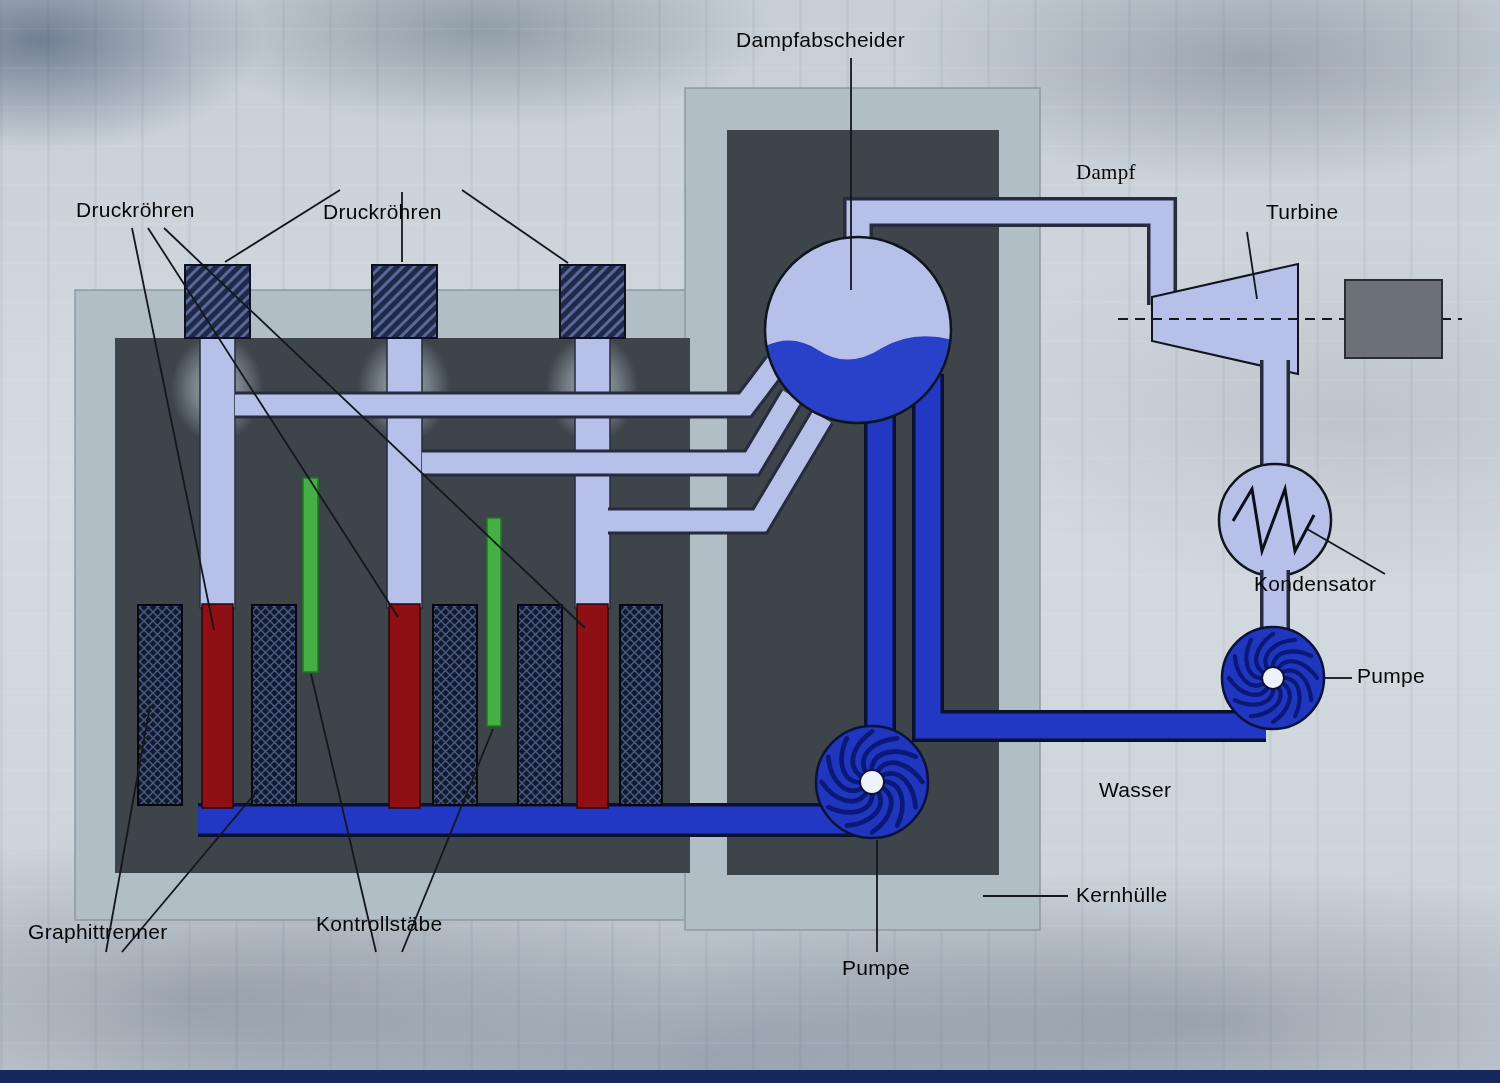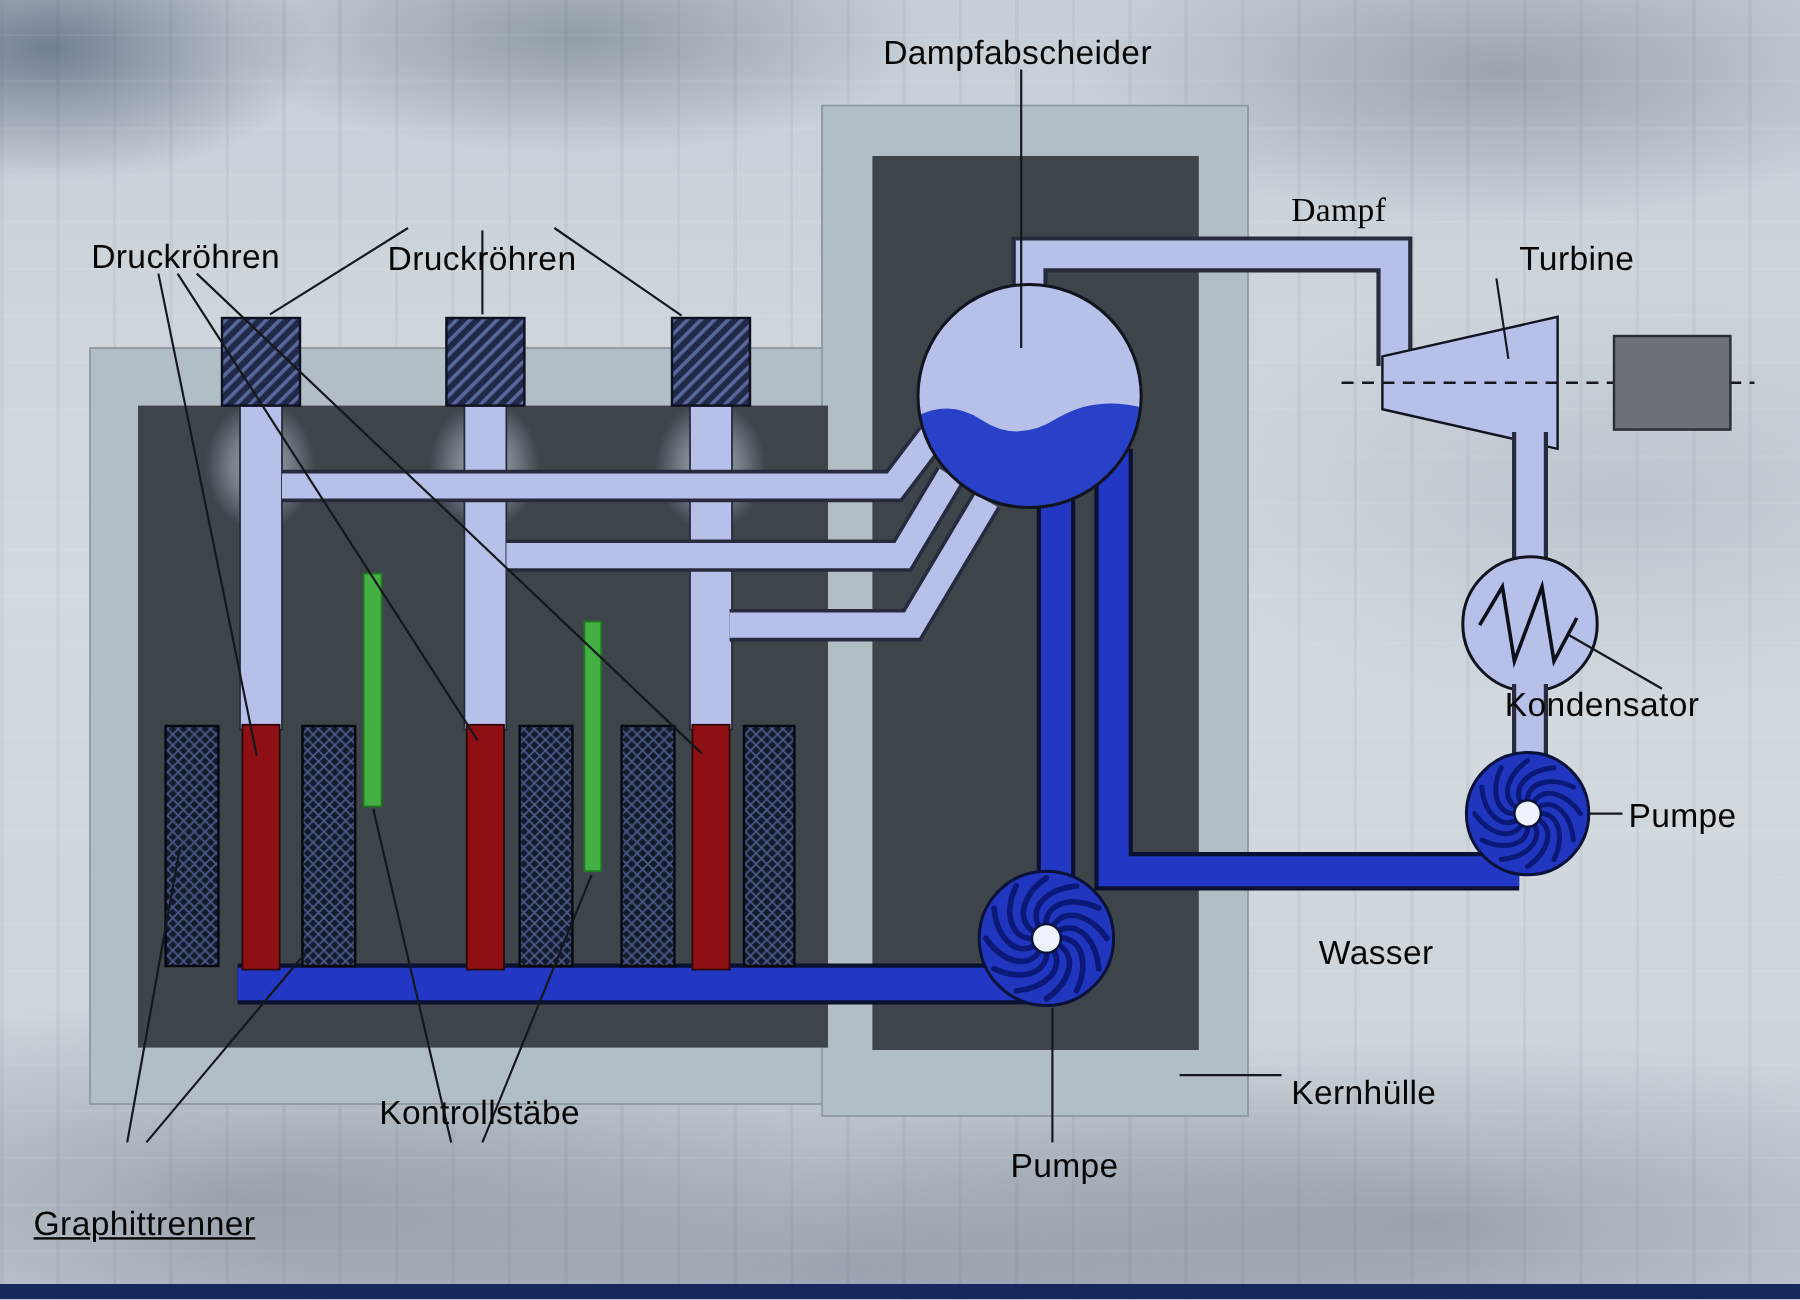--- a/index.html
+++ b/index.html
@@ -20,21 +20,21 @@
     position:absolute;inset:0;opacity:.10;pointer-events:none;
     background:
       repeating-linear-gradient(90deg, rgba(50,65,90,.5) 0 3px, transparent 3px 47px),
       repeating-linear-gradient(0deg, rgba(255,255,255,.5) 0 2px, transparent 2px 39px);
   }
   .bottom-strip{
     position:absolute;left:0;bottom:0;width:100%;height:13px;background:#16295e;
   }
   svg.diagram{position:absolute;left:0;top:0;}
   .lbl{
-    position:absolute;font-size:28px;color:#060606;white-space:nowrap;letter-spacing:.3px;
+    position:absolute;font-size:21px;color:#060606;white-space:nowrap;letter-spacing:.3px;
   }
 </style>
 </head>
 <body>
 
 <div class="stage">
   <div class="texture"></div>
   <div class="bottom-strip"></div>
 
   <svg class="diagram" width="1500" height="1083" viewBox="0 0 1500 1083">
@@ -206,17 +206,17 @@
   </svg>
 
   <div class="lbl" style="left:736px;top:28px;">Dampfabscheider</div>
   <div class="lbl" style="left:323px;top:152px;margin-top:48px;">Druckröhren</div>
   <div class="lbl" style="left:76px;top:198px;">Druckröhren</div>
   <div class="lbl" style="left:1076px;top:160px;font-family:Liberation Serif, serif;">Dampf</div>
   <div class="lbl" style="left:1266px;top:200px;">Turbine</div>
   <div class="lbl" style="left:1254px;top:572px;">Kondensator</div>
   <div class="lbl" style="left:1357px;top:664px;">Pumpe</div>
   <div class="lbl" style="left:1099px;top:750px;margin-top:28px;">Wasser</div>
-  <div class="lbl" style="left:1076px;top:883px;margin-top:12px;">Kernhülle</div>
+  <div class="lbl" style="left:1076px;top:883px;">Kernhülle</div>
   <div class="lbl" style="left:842px;top:956px;">Pumpe</div>
-  <div class="lbl" style="left:28px;top:1004px;text-decoration:underline;">Graphittrenner</div>
+  <div class="lbl" style="left:28px;top:920px;">Graphittrenner</div>
   <div class="lbl" style="left:316px;top:912px;">Kontrollstäbe</div>
 </div>
 
 </body></html>

